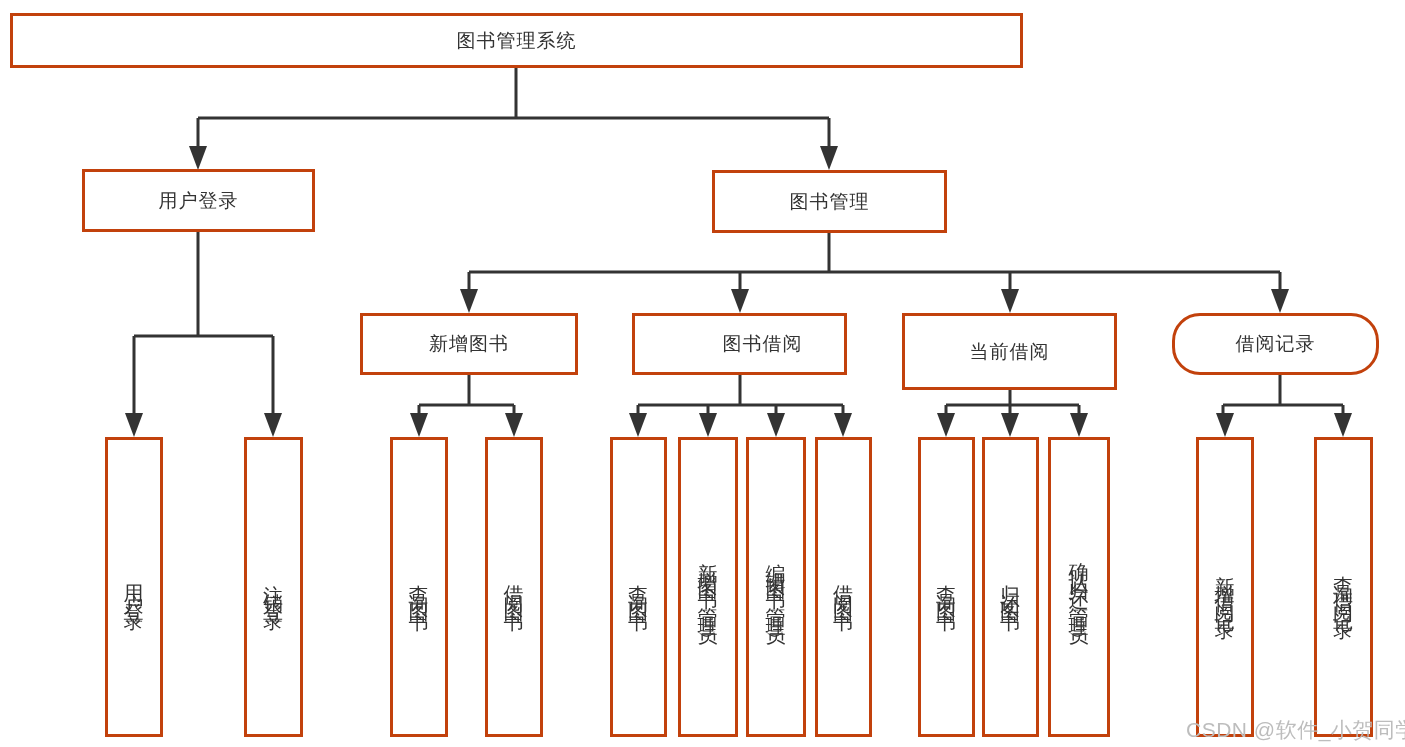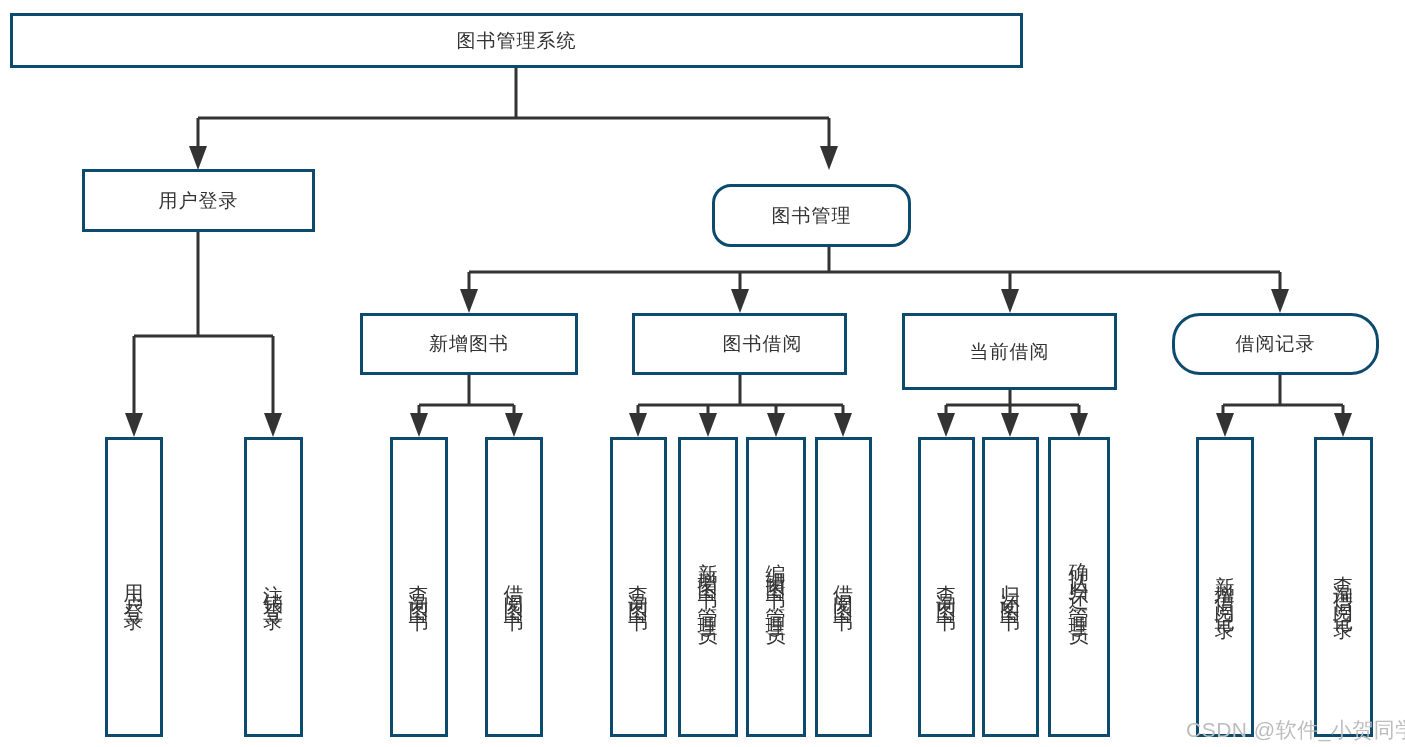--- a/index.html
+++ b/index.html
@@ -14,41 +14,41 @@
   svg.connectors {
     position: absolute;
     left: 0; top: 0;
     width: 1405px; height: 747px;
     pointer-events: none;
   }
   .box {
     position: absolute;
     box-sizing: border-box;
     background: #ffffff;
-    border: 3px solid #0c4a6e;
+    border: 3px solid #c2410c;
     color: #333333;
     display: flex;
     align-items: center;
     justify-content: center;
     z-index: 2;
   }
   .h-box { font-size: 19px; letter-spacing: 1px; white-space: nowrap; }
   .v-box span {
     writing-mode: vertical-rl;
     text-orientation: mixed;
     font-size: 20px;
     letter-spacing: 9px;
     line-height: 1;
     white-space: nowrap;
   }
   
   #n-root       { left: 10px;  top: 13px;  width: 1013px; height: 55px; }
   
   #n-userlogin  { left: 82px;  top: 169px; width: 233px; height: 63px; }
-  #n-bookmgmt   { left: 712px; top: 184px; width: 199px; height: 63px; border-radius: 19px; }
+  #n-bookmgmt   { left: 712px; top: 170px; width: 235px; height: 63px; }
   
   #n-newrec     { left: 360px; top: 313px; width: 218px; height: 62px; }
   #n-borrow     { left: 632px; top: 313px; width: 215px; height: 62px; padding-left: 46px; }
   #n-current    { left: 902px; top: 313px; width: 215px; height: 77px; }
   #n-record     { left: 1172px;top: 313px; width: 207px; height: 62px; border-radius: 28px; }
   
   .leaf { top: 437px; height: 300px; }
   #l-userlogin  { left: 105px;  width: 58px; }
   #l-logout     { left: 244px;  width: 59px; }
   #l-recquery   { left: 390px;  width: 58px; }

